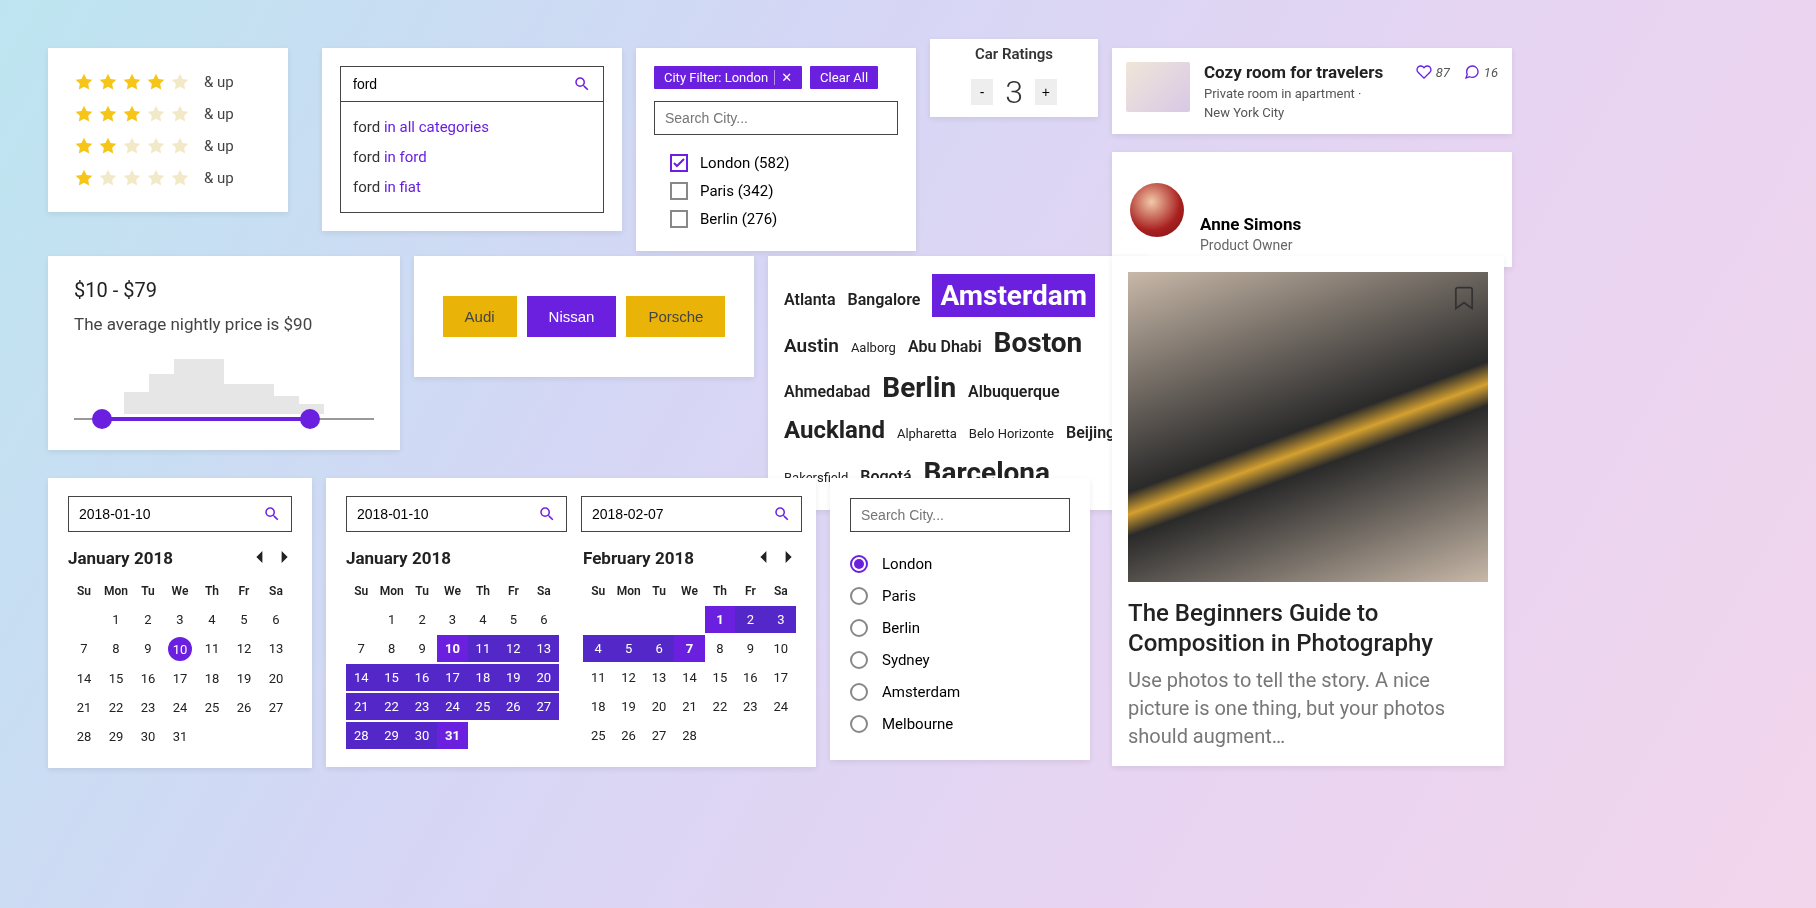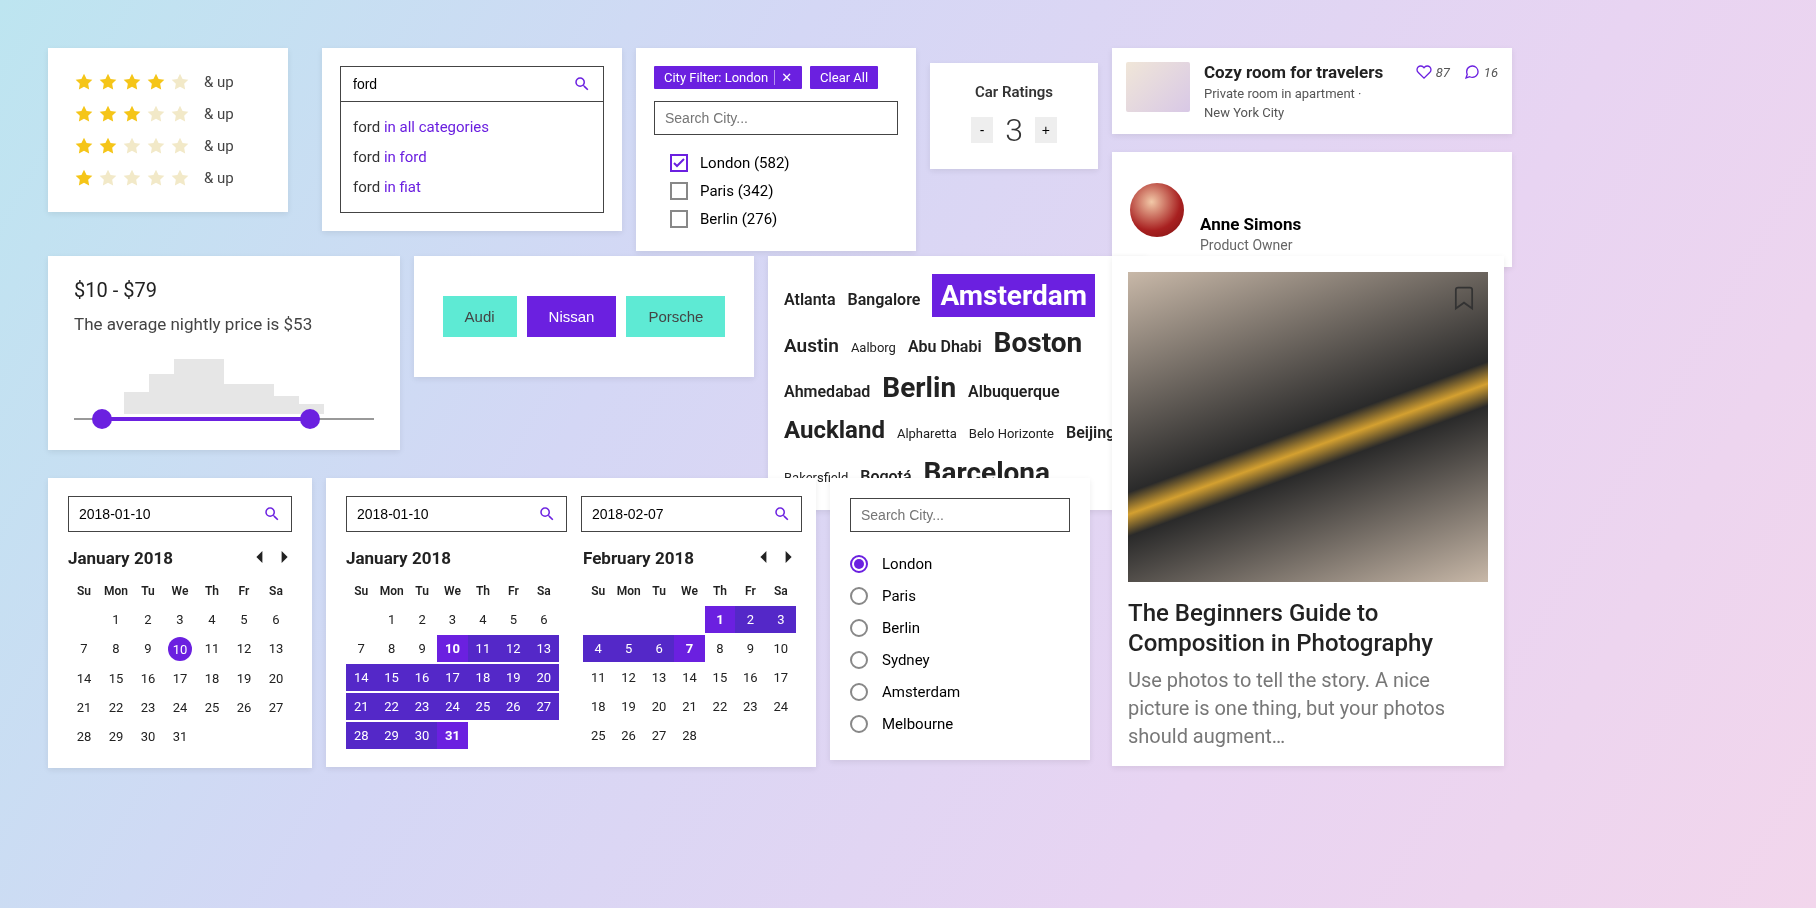--- a/index.html
+++ b/index.html
@@ -38,21 +38,21 @@
 .pill { background: #6b20e0; color: #fff; font-size: 13px; padding: 4px 10px; display: inline-flex; align-items: center; border-radius: 1px; cursor: pointer; }
 .pill-x { margin-left: 6px; border-left: 1px solid rgba(255,255,255,0.5); padding-left: 6px; }
 .city-search { border: 1px solid #444; padding: 8px 10px; width: 100%; font-size: 14px; outline: none; }
 .check-list { margin-top: 14px; }
 .check-item { display: flex; align-items: center; padding: 5px 16px; cursor: pointer; font-size: 15px; }
 .chk { width: 18px; height: 18px; border: 2px solid #6b20e0; margin-right: 12px; display: flex; align-items: center; justify-content: center; }
 .chk.unchecked { border-color: #888; }
 .chk svg { width: 12px; height: 12px; fill: #6b20e0; }
 
 
-.stepper-card { left: 930px; top: 63px; width: 168px; padding: 20px 14px; text-align: center; }
+.stepper-card { left: 930px; top: 39px; width: 168px; padding: 6px 14px; text-align: center; }
 .stepper-title { font-weight: 600; font-size: 15px; color: #333; margin-bottom: 10px; }
 .stepper-row { display: flex; align-items: center; justify-content: center; gap: 6px; }
 .step-btn { width: 22px; height: 26px; background: #eee; border: none; cursor: pointer; font-size: 14px; display:flex; align-items:center; justify-content:center; }
 .step-val { font-size: 32px; font-weight: 300; color: #333; padding: 0 6px; }
 
 
 .listing-card { left: 1112px; top: 48px; width: 400px; padding: 14px; display: flex; align-items: flex-start; gap: 14px; }
 .thumb { width: 64px; height: 50px; background: linear-gradient(135deg,#f0e6d8,#d8c8e6); border-radius: 2px; }
 .listing-body { flex: 1; }
 .listing-title { font-weight: 700; font-size: 17px; color: #222; }
@@ -75,21 +75,21 @@
 .histo { position: relative; height: 60px; margin-top: 20px; display: flex; align-items: flex-end; gap: 0; }
 .hbar { background: #e6e6e6; flex:1; }
 .slider-track { position: relative; height: 2px; background: #999; margin-top: 4px; }
 .slider-fill { position: absolute; height: 4px; background: #6b20e0; top: -1px; left: 8%; right: 20%; }
 .handle { position: absolute; width: 20px; height: 20px; border-radius: 50%; background: #6b20e0; top: -9px; cursor: pointer; }
 .handle.l { left: 6%; } .handle.r { right: 18%; }
 
 
 .toggle-card { left: 414px; top: 256px; width: 340px; padding: 40px 28px; display: flex; justify-content: center; }
 .toggle-group { display: flex; gap: 10px; }
-.toggle-btn { background: #5eead4; border: none; padding: 12px 22px; font-size: 15px; color: #444; cursor: pointer; }
+.toggle-btn { background: #eab308; border: none; padding: 12px 22px; font-size: 15px; color: #444; cursor: pointer; }
 .toggle-btn.active { background: #6b20e0; color: #fff; }
 
 
 .cloud-card { left: 768px; top: 256px; width: 380px; padding: 18px 16px; }
 .cloud { display: flex; flex-wrap: wrap; align-items: baseline; gap: 6px 12px; }
 .tag { color: #222; cursor: pointer; line-height: 1.4; font-weight:600; }
 .tag.s1 { font-size: 13px; font-weight:400; } .tag.s2 { font-size: 16px; } .tag.s3 { font-size: 19px; }
 .tag.s4 { font-size: 24px; font-weight:700; } .tag.s5 { font-size: 28px; font-weight:700; }
 .tag.sel { background: #6b20e0; color: #fff; padding: 2px 8px; font-weight:700; font-size:28px; }
 
@@ -290,21 +290,21 @@
 <div class="card person-card">
   <div class="avatar"></div>
   <div>
     <div class="person-name">Anne Simons</div>
     <div class="person-role">Product Owner</div>
   </div>
 </div>
 
 <div class="card price-card">
   <div class="price-range">$10 - $79</div>
-  <div class="price-avg">The average nightly price is $53</div>
+  <div class="price-avg">The average nightly price is $90</div>
   <div class="histo" id="histo">
       <div class="hbar" style="height:0px"></div>
       <div class="hbar" style="height:0px"></div>
       <div class="hbar" style="height:22px"></div>
       <div class="hbar" style="height:40px"></div>
       <div class="hbar" style="height:55px"></div>
       <div class="hbar" style="height:55px"></div>
       <div class="hbar" style="height:30px"></div>
       <div class="hbar" style="height:30px"></div>
       <div class="hbar" style="height:18px"></div>

